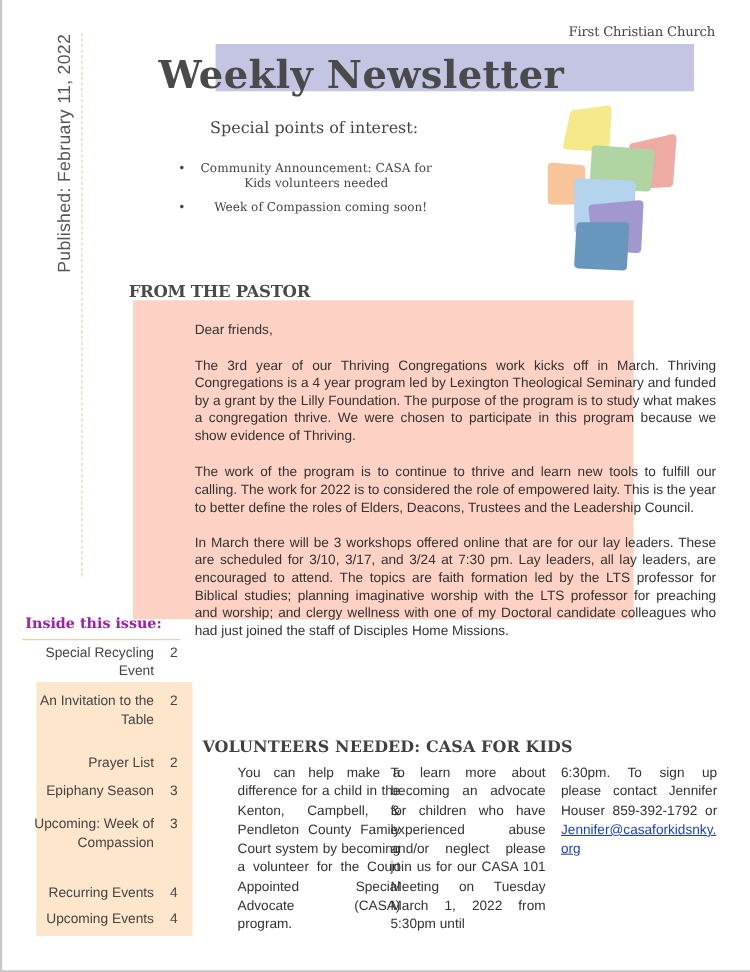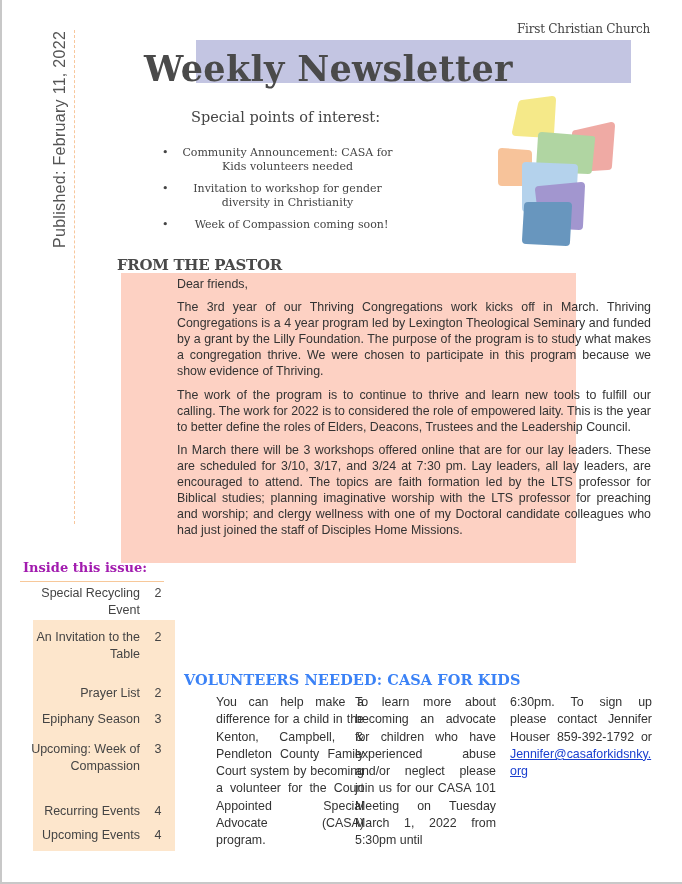--- a/index.html
+++ b/index.html
@@ -57,42 +57,42 @@
     letter-spacing: -0.3px; white-space: nowrap; margin-left: 36px;
   }
   .pink-block {
     position: absolute; left: 121px; top: 273px; width: 455px; height: 290px;
     background: #fdd1c3;
   }
   .pastor-text {
     position: absolute; left: 177px; top: 276px; width: 474px;
     font-size: 12.4px; line-height: 16.1px; color: #333; text-align: justify;
   }
-  .pastor-text p { margin: 0 0 7px 0; }
+  .pastor-text p { margin: 16px 0 7px 0; }
 
   .inside-heading {
     position: absolute; left: 23px; top: 560px;
     font-family: "DejaVu Serif", serif; font-weight: bold; font-size: 13px; color: #a21caf;
     white-space: nowrap;
   }
   .inside-rule { position: absolute; left: 20px; top: 581px; width: 144px; height: 1px; background: #f7c89a; }
   .inside-block {
     position: absolute; left: 33px; top: 620px; width: 142px; height: 231px;
     background: #fde6cc;
   }
   .inside-item {
     position: absolute; left: 20px; width: 150px;
     font-size: 12.5px; line-height: 17px; color: #444;
   }
   .inside-item .label { position: absolute; left: 0; width: 120px; text-align: right; }
   .inside-item .page { position: absolute; left: 130px; width: 16px; text-align: center; }
 
   .volunteers-heading {
     position: absolute; left: 184px; top: 671px;
-    font-family: "DejaVu Serif", serif; font-weight: bold; font-size: 14.5px; color: #3b82f6;
+    font-family: "DejaVu Serif", serif; font-weight: bold; font-size: 14.5px; color: #404040;
     letter-spacing: 0.1px; white-space: nowrap;
   }
   .vcol {
     position: absolute; top: 694px; width: 148px;
     font-size: 12.4px; line-height: 17.3px; color: #333; text-align: justify;
     text-align-last: left;
   }
   .vcol.c1 { left: 216px; }
   .vcol.c2 { left: 355px; width: 141px; }
   .vcol.c3 { left: 510px; width: 142px; }
@@ -106,21 +106,20 @@
 
 <div class="church-name">First Christian Church</div>
 <div class="title-banner"></div>
 <div class="title">Weekly Newsletter</div>
 <div class="dash-line"></div>
 <div class="published">Published: February 11, 2022</div>
 
 <div class="spi-heading">Special points of interest:</div>
 <ul class="spi-list">
   <li>Community Announcement: CASA for Kids volunteers needed</li>
-  <li>Invitation to workshop for gender diversity in Christianity</li>
   <li class="indent">Week of Compassion coming soon!</li>
 </ul>
 
 <svg class="logo" viewBox="0 0 125 160">
   <g opacity="0.72">
     <path d="M28 10 L58 6 Q62 6 62 10 L60 44 Q60 48 56 48 L22 46 Q18 46 18 42 L24 14 Q25 10 28 10 Z" fill="#f2e15c"></path>
     <path d="M92 38 L127 30 Q131 30 131 34 L128 74 Q128 78 124 78 L92 80 Q88 80 88 76 L88 42 Q88 38 92 38 Z" fill="#e98a82" transform="translate(-10,2)"></path>
     <path d="M44 44 L94 48 Q98 48 97 52 L94 82 Q94 86 90 86 L42 84 Q38 84 38 80 L40 48 Q40 44 44 44 Z" fill="#93c57f" transform="translate(4,-2)"></path>
     <path d="M6 58 L32 60 Q36 60 36 64 L36 92 Q36 96 32 96 L6 96 Q2 96 2 92 L2 62 Q2 58 6 58 Z" fill="#f5ad74" transform="translate(2,0)"></path>
     <path d="M30 72 L78 74 Q82 74 82 78 L80 116 Q80 120 76 120 L30 122 Q26 122 26 118 L26 76 Q26 72 30 72 Z" fill="#98c2e5" transform="translate(2,0)"></path>

